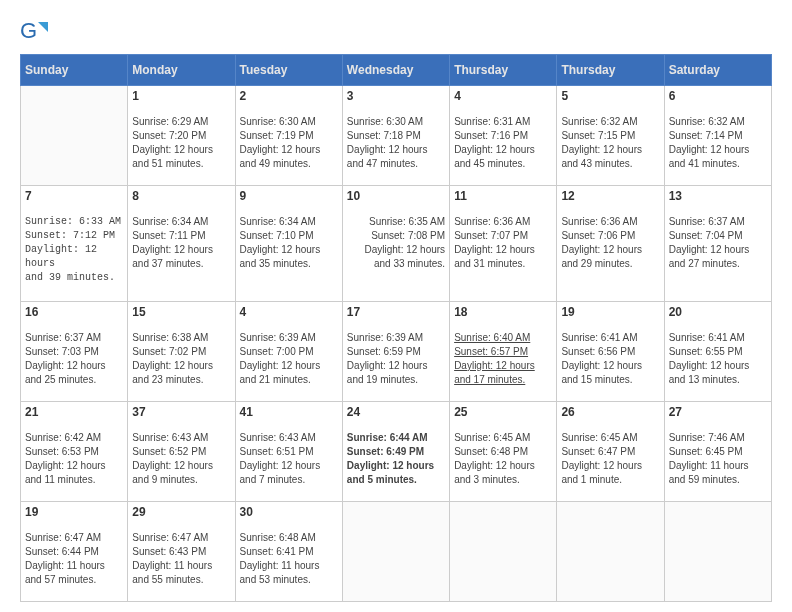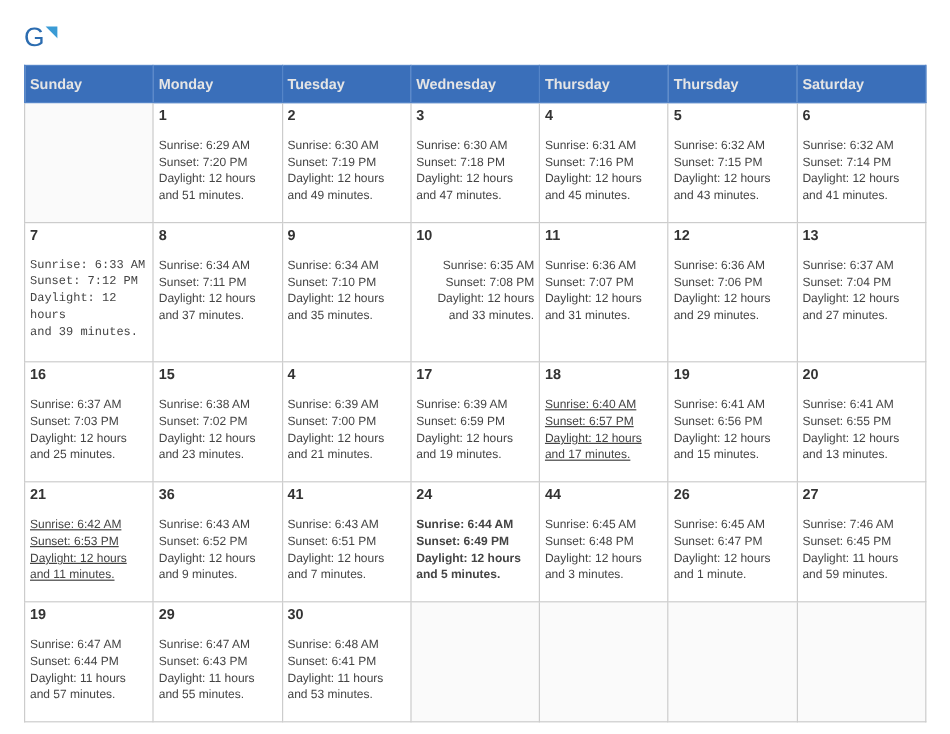--- a/index.html
+++ b/index.html
@@ -276,48 +276,48 @@
             <div class="day-number">20</div>
             <div class="day-info" style="white-space: pre-line;">Sunrise: 6:41 AM
 Sunset: 6:55 PM
 Daylight: 12 hours
 and 13 minutes.</div>
           </td>
         </tr>
         <tr>
           <td>
             <div class="day-number">21</div>
-            <div class="day-info" style="white-space: pre-line; text-decoration: underline;">Sunrise: 6:42 AM
+            <div class="day-info" style="white-space: pre-line;">Sunrise: 6:42 AM
 Sunset: 6:53 PM
 Daylight: 12 hours
 and 11 minutes.</div>
           </td>
           <td>
-            <div class="day-number">36</div>
+            <div class="day-number">37</div>
             <div class="day-info" style="white-space: pre-line;">Sunrise: 6:43 AM
 Sunset: 6:52 PM
 Daylight: 12 hours
 and 9 minutes.</div>
           </td>
           <td>
             <div class="day-number">41</div>
             <div class="day-info" style="white-space: pre-line;">Sunrise: 6:43 AM
 Sunset: 6:51 PM
 Daylight: 12 hours
 and 7 minutes.</div>
           </td>
           <td>
             <div class="day-number">24</div>
             <div class="day-info" style="white-space: pre-line; font-weight: bold;">Sunrise: 6:44 AM
 Sunset: 6:49 PM
 Daylight: 12 hours
 and 5 minutes.</div>
           </td>
           <td>
-            <div class="day-number">44</div>
+            <div class="day-number">25</div>
             <div class="day-info" style="white-space: pre-line;">Sunrise: 6:45 AM
 Sunset: 6:48 PM
 Daylight: 12 hours
 and 3 minutes.</div>
           </td>
           <td>
             <div class="day-number">26</div>
             <div class="day-info" style="white-space: pre-line;">Sunrise: 6:45 AM
 Sunset: 6:47 PM
 Daylight: 12 hours

